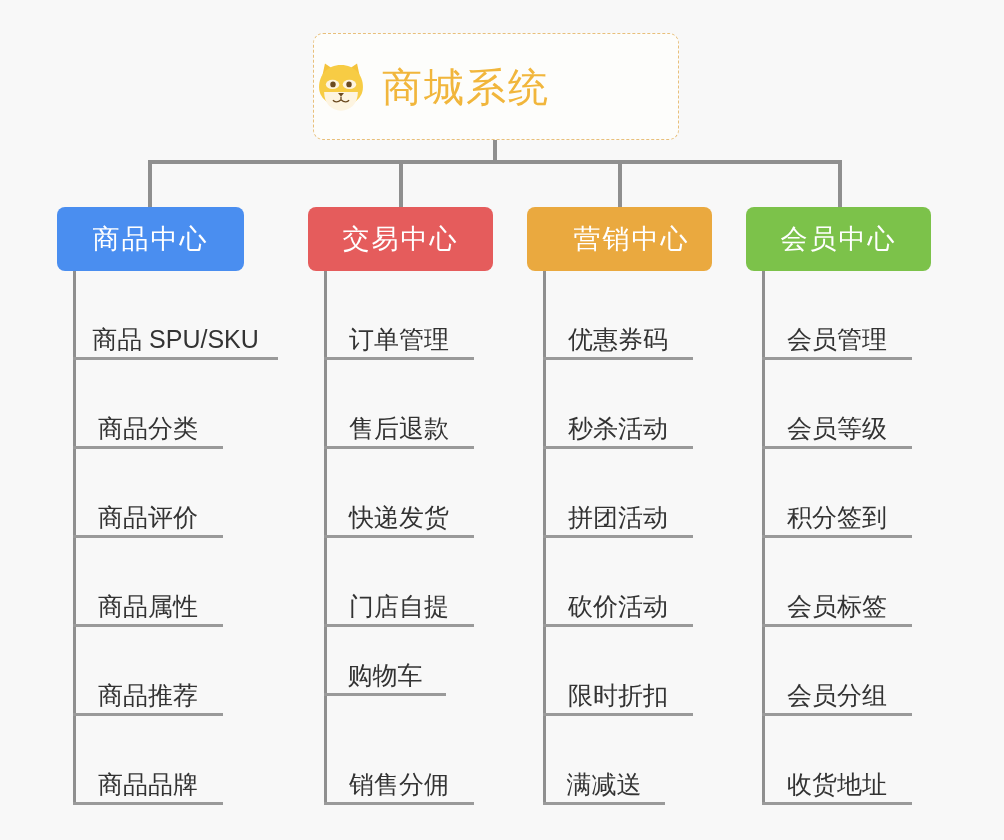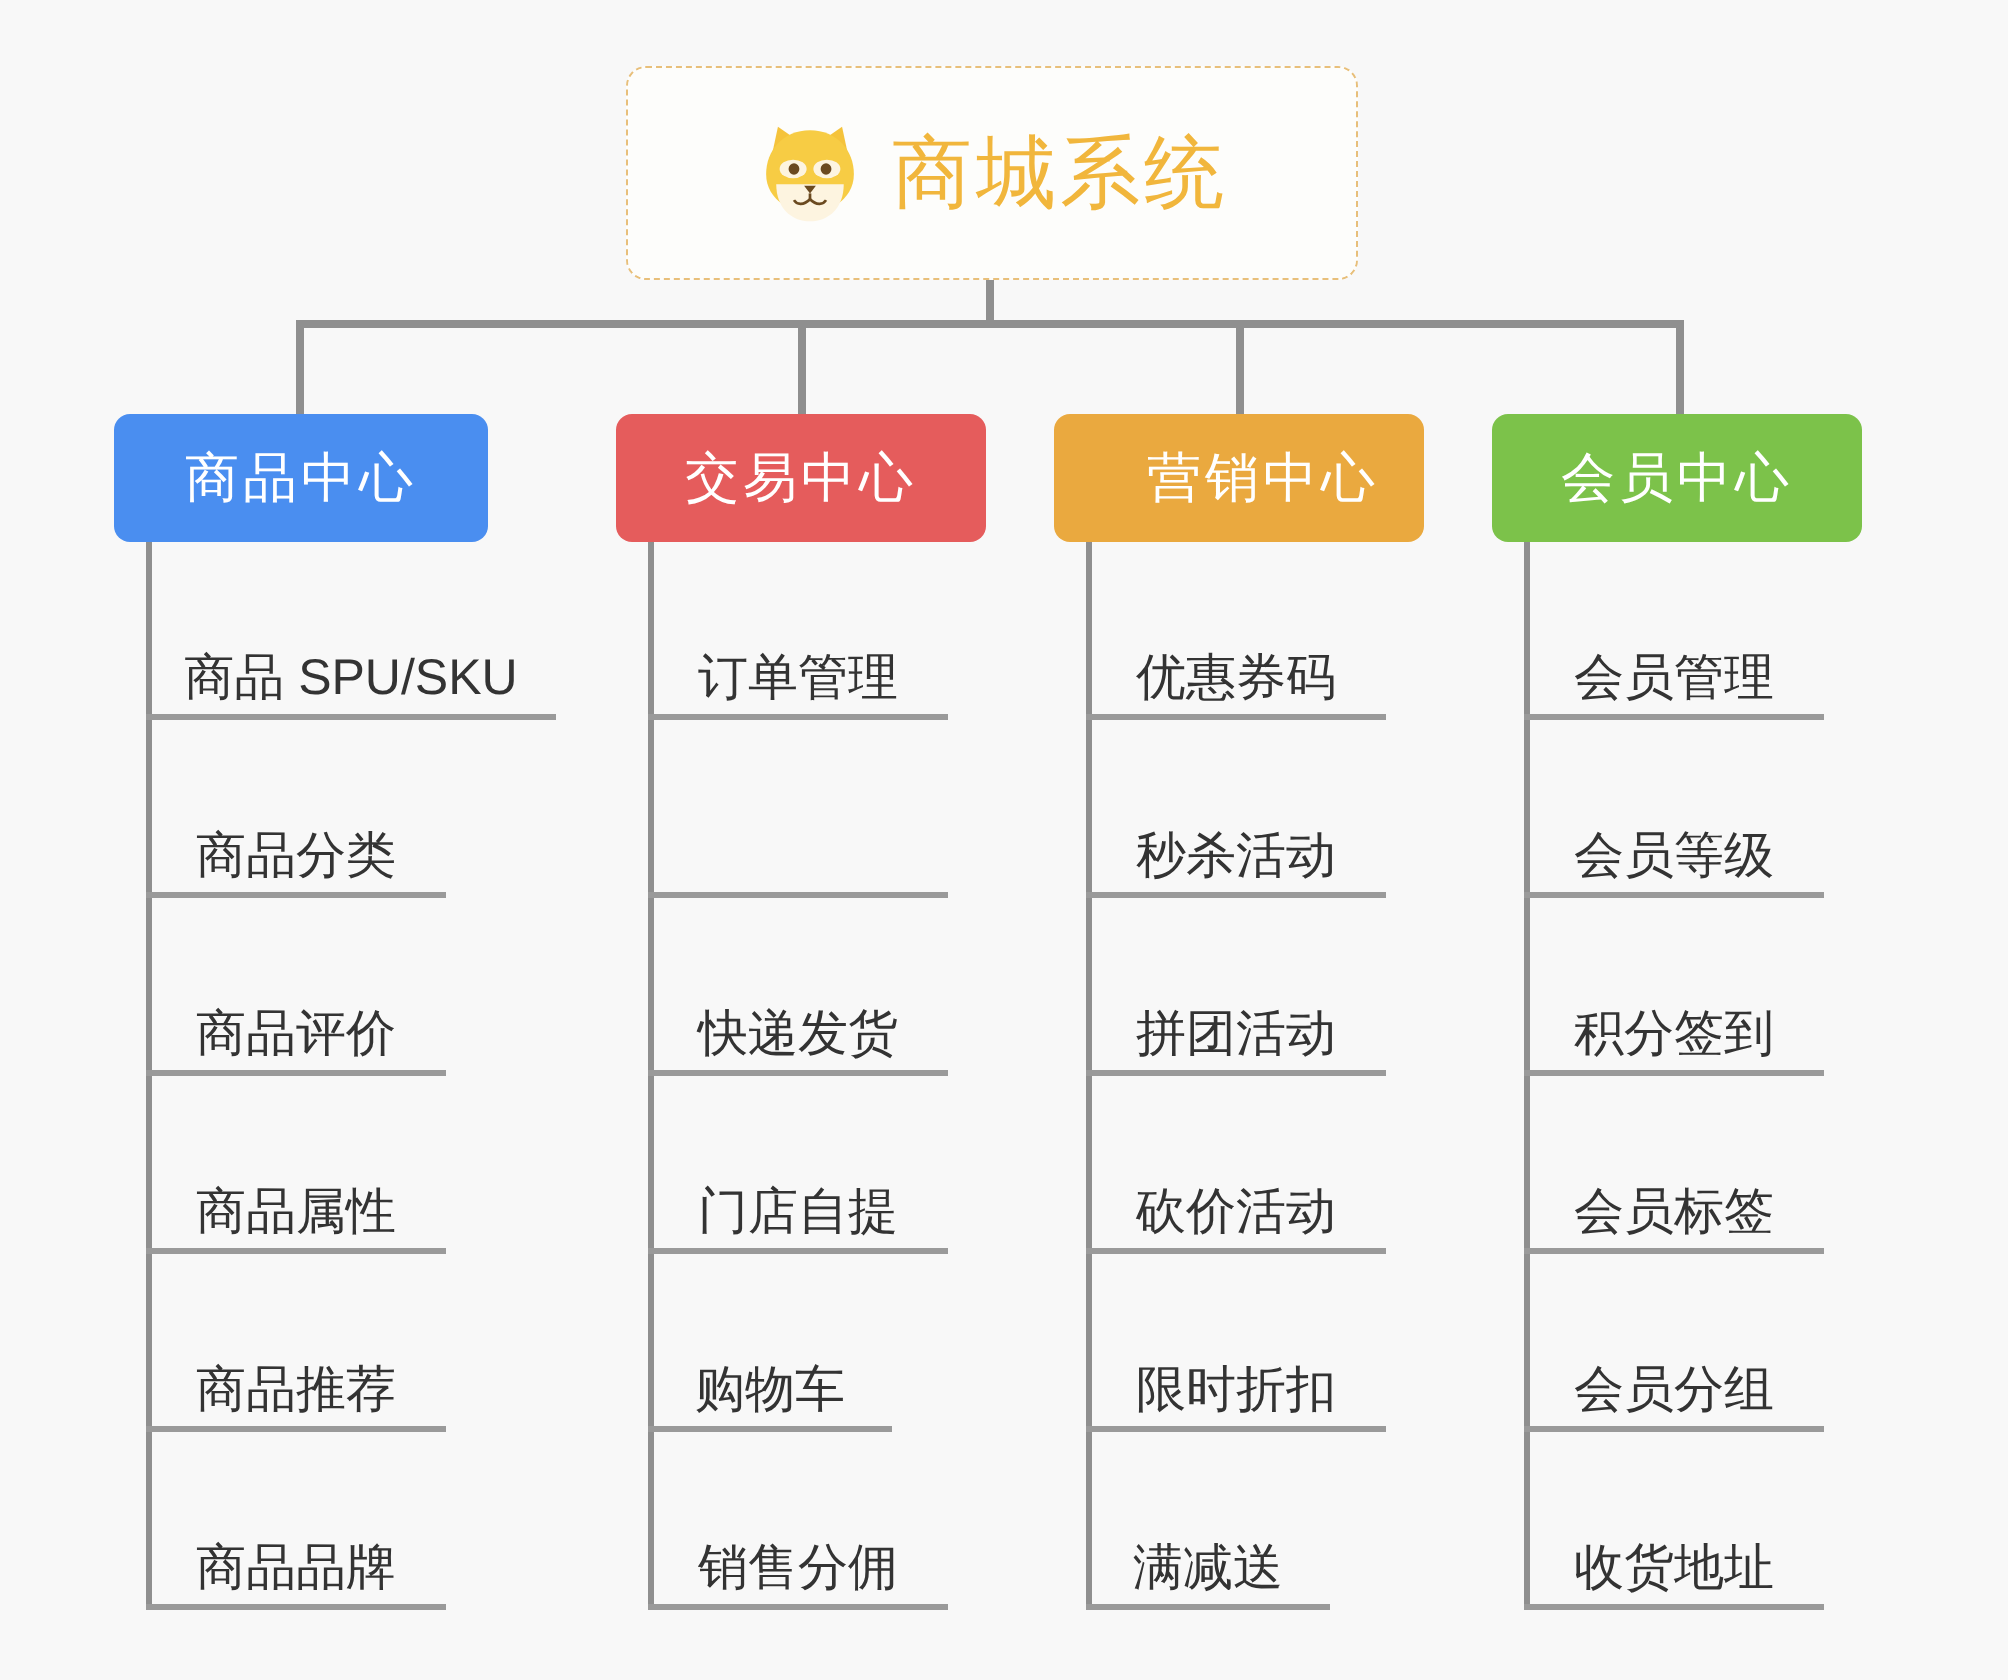--- a/index.html
+++ b/index.html
@@ -24,21 +24,21 @@
     position: absolute;
     left: 313px;
     top: 33px;
     width: 366px;
     height: 107px;
     background: #fdfdfb;
     border: 1px dashed #e8bf7a;
     border-radius: 10px;
     display: flex;
     align-items: center;
-    justify-content: center;
+    justify-content: flex-start;
     gap: 14px;
   }
   .root-emoji {
     width: 54px;
     height: 54px;
     position: relative;
     flex: 0 0 auto;
   }
   .root-title {
     font-size: 40px;
@@ -182,31 +182,32 @@
   <div class="column" style="left:308px;">
     <div class="cat-header" style="width:185px; background:#e55c5c;">
       <span>交易中心</span>
     </div>
     <div class="trunk" style="height:534px;"></div>
     <div class="leaf" style="top:64px; width:150px;">
       <span class="leaf-label">订单管理</span>
       <span class="leaf-underline" style="width:150px;"></span>
     </div>
     <div class="leaf" style="top:153px; width:150px;">
+      <span class="leaf-label">售后退款</span>
       <span class="leaf-underline" style="width:150px;"></span>
     </div>
     <div class="leaf" style="top:242px; width:150px;">
       <span class="leaf-label">快递发货</span>
       <span class="leaf-underline" style="width:150px;"></span>
     </div>
     <div class="leaf" style="top:331px; width:150px;">
       <span class="leaf-label">门店自提</span>
       <span class="leaf-underline" style="width:150px;"></span>
     </div>
-    <div class="leaf" style="top:420px; width:122px;">
+    <div class="leaf" style="top:400px; width:122px;">
       <span class="leaf-label">购物车</span>
       <span class="leaf-underline" style="width:122px;"></span>
     </div>
     <div class="leaf" style="top:509px; width:150px;">
       <span class="leaf-label">销售分佣</span>
       <span class="leaf-underline" style="width:150px;"></span>
     </div>
   </div>
 
   <div class="column" style="left:527px;">

